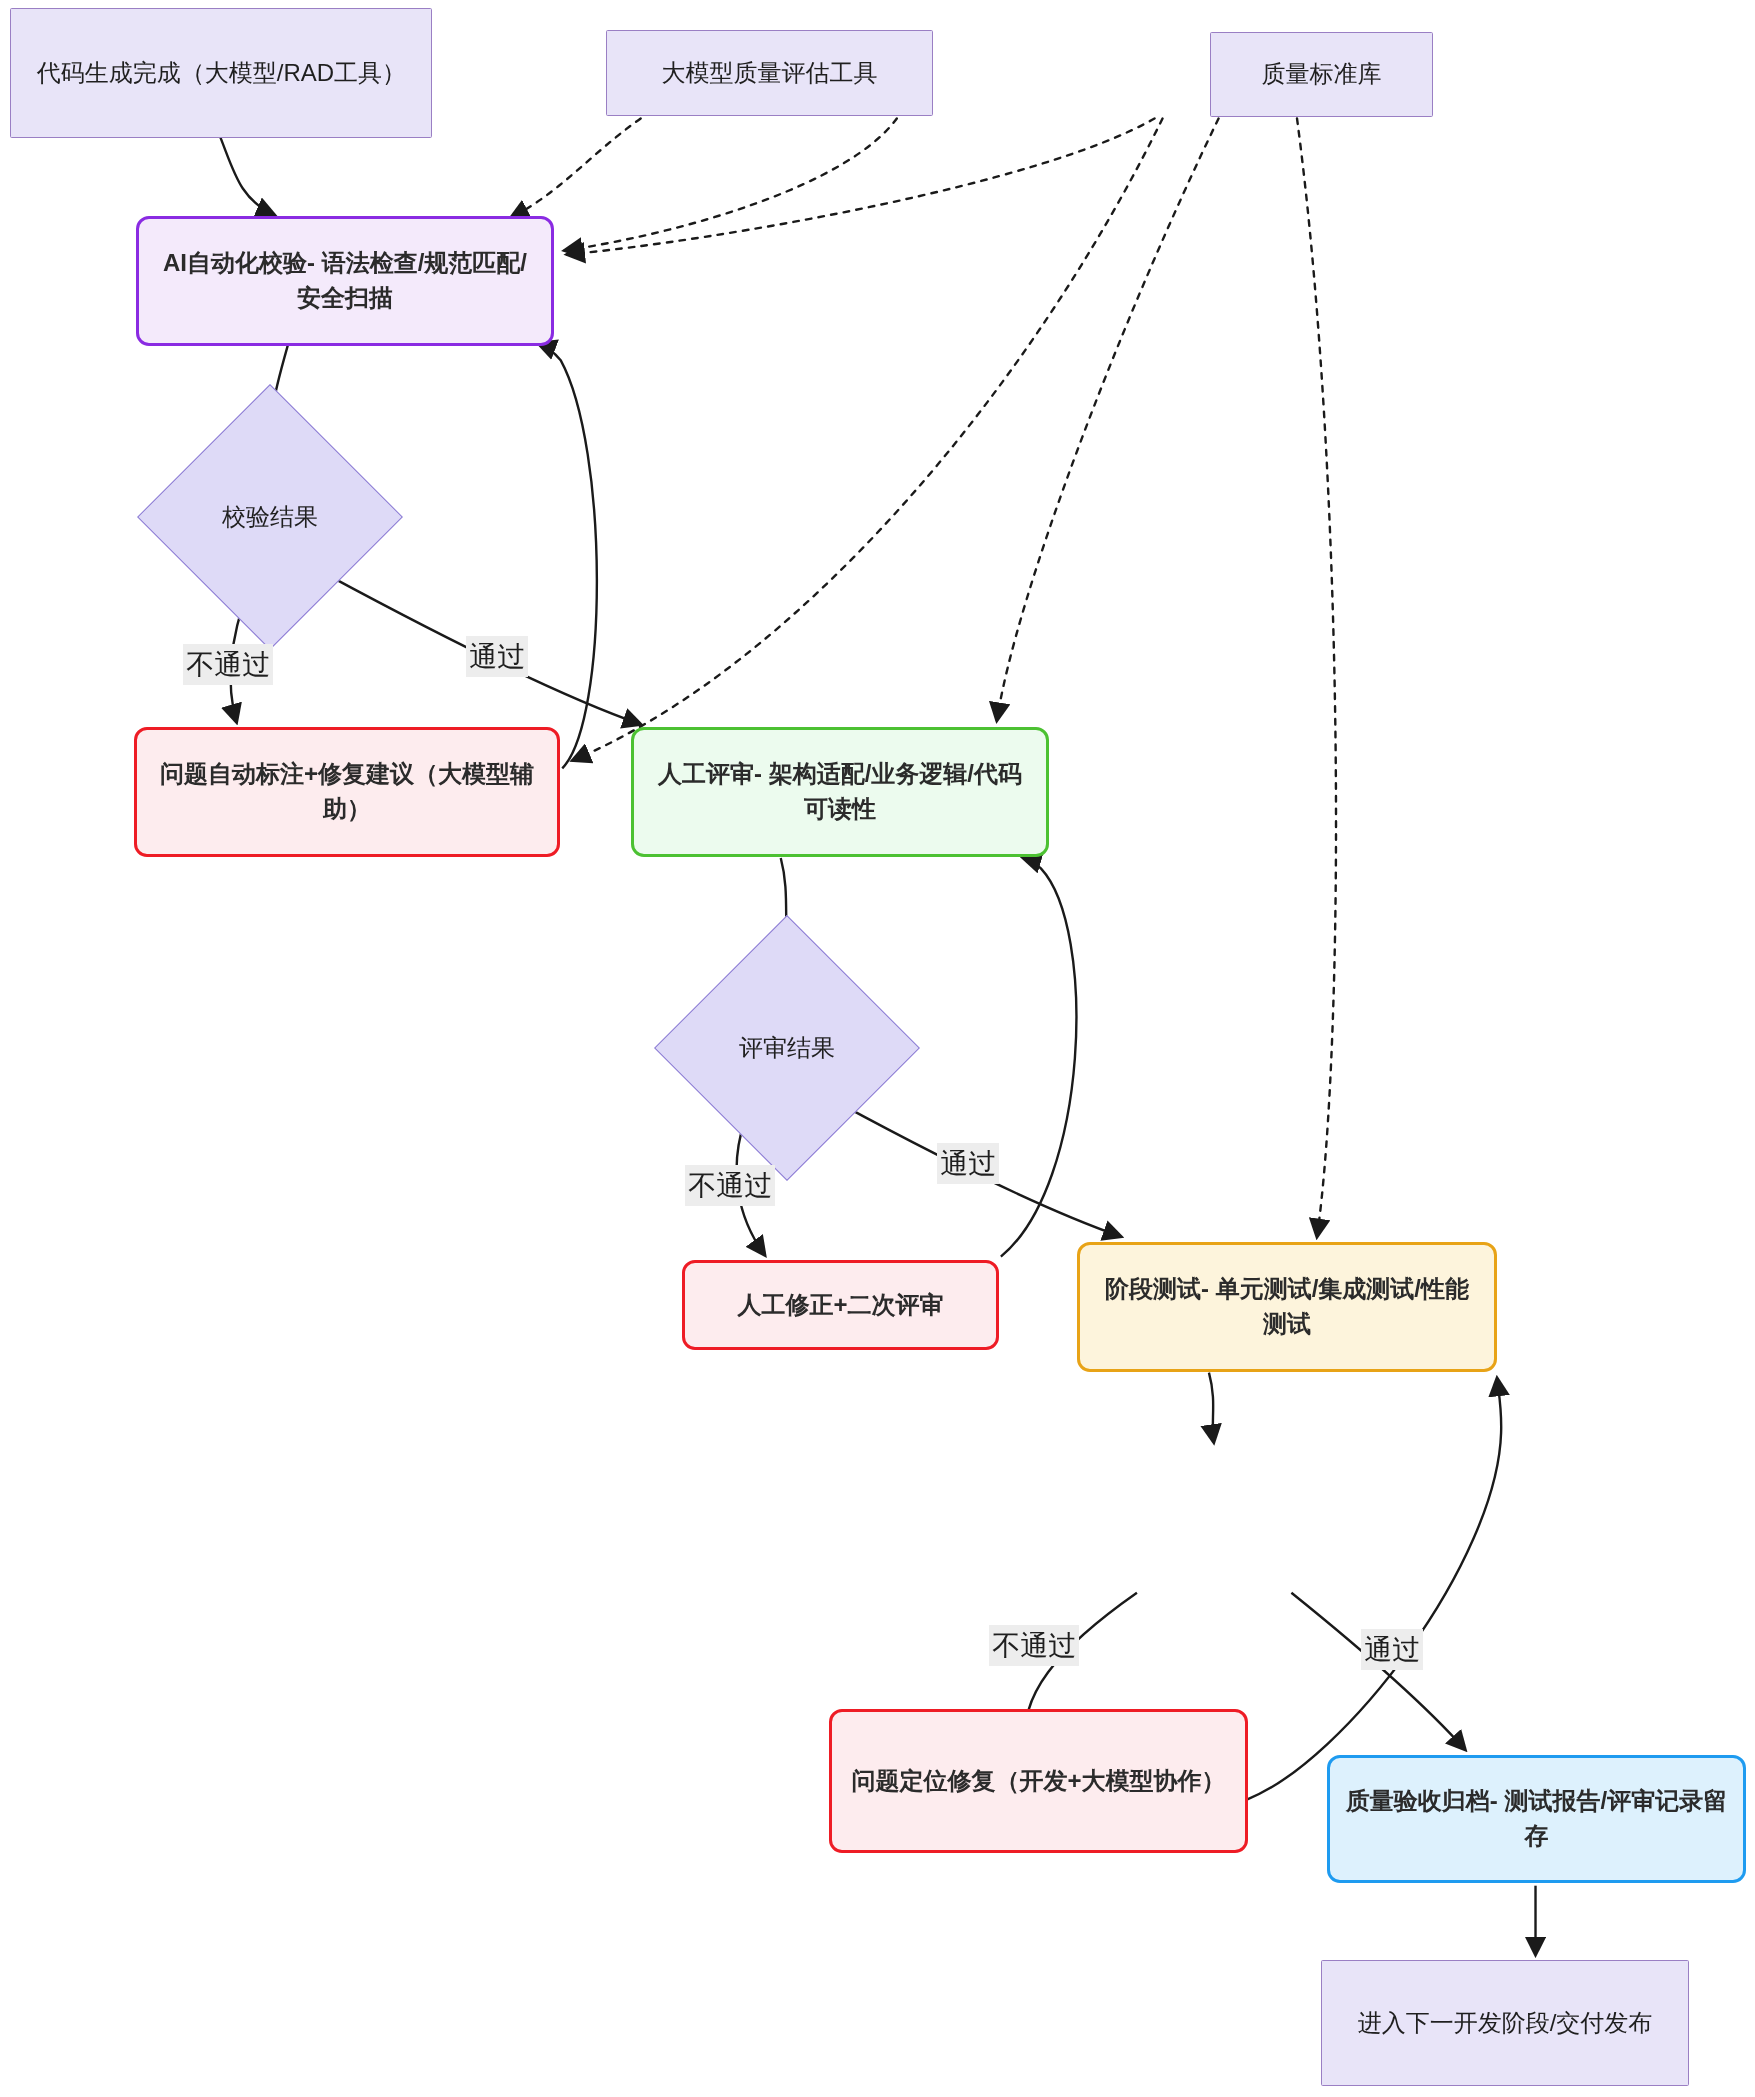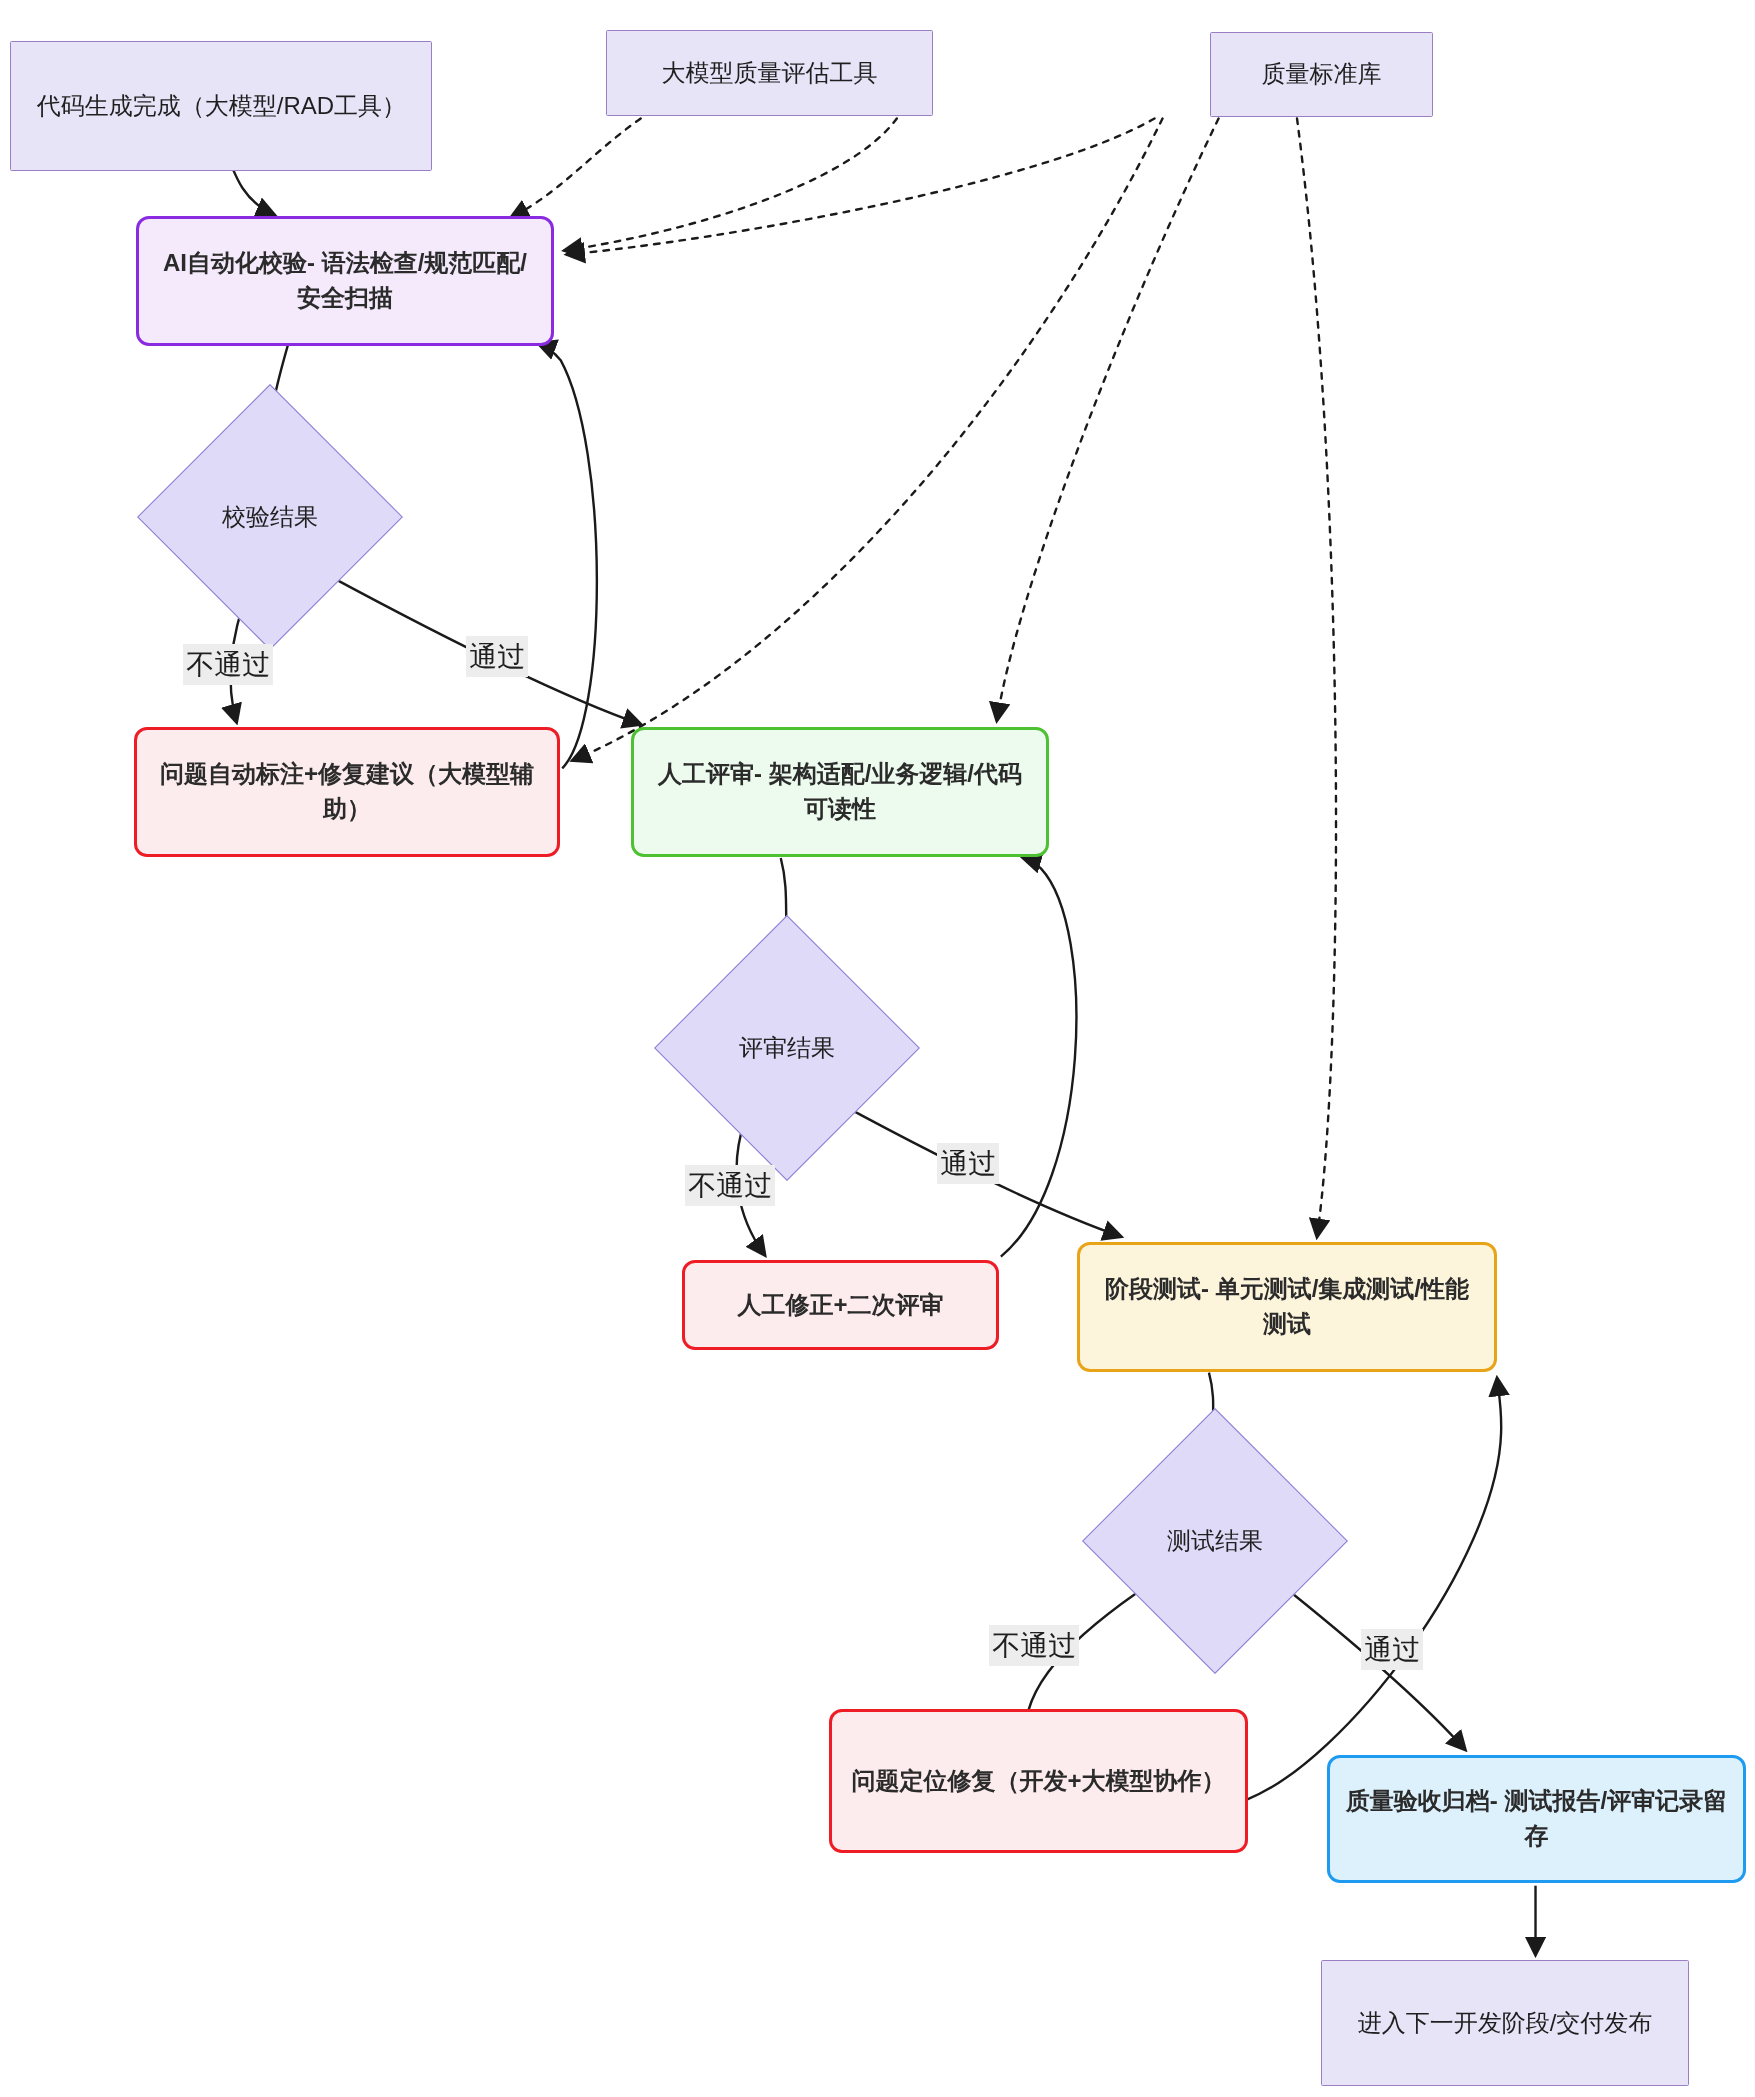--- a/index.html
+++ b/index.html
@@ -77,21 +77,21 @@
       <path d="M1442,148 C1300,230 900,300 708,318"></path>
 
       <path d="M1452,148 C1290,480 1000,830 715,950"></path>
 
       <path d="M1522,148 C1400,400 1270,740 1245,900"></path>
 
       <path d="M1620,148 C1680,600 1680,1300 1645,1545"></path>
     </g>
   </svg>
 
-  <div class="node rect" style="left:10.4px;top:8px;width:422px;height:130px;margin-top:33px;">
+  <div class="node rect" style="left:10.4px;top:8px;width:422px;height:130px;">
     <span class="txt">代码生成完成（大模型/RAD工具）</span>
   </div>
 
   <div class="node rect" style="left:606px;top:30px;width:327px;height:86px;">
     <span class="txt">大模型质量评估工具</span>
   </div>
 
   <div class="node rect" style="left:1210px;top:32px;width:223px;height:85px;">
     <span class="txt">质量标准库</span>
   </div>
@@ -119,24 +119,20 @@
   </div>
 
   <div class="node round n-red" style="left:682px;top:1260px;width:317px;height:90px;">
     <span class="txt">人工修正+二次评审</span>
   </div>
 
   <div class="node round n-orange" style="left:1077px;top:1242px;width:420px;height:130px;">
     <span class="txt">阶段测试- 单元测试/集成测试/性能测试</span>
   </div>
 
-  <div class="diamond" style="left:1121px;top:1447px;width:188px;height:188px;">
-    <div class="dshape"></div>
-    <div class="dlabel">测试结果</div>
-  </div>
 
   <div class="node round n-red" style="left:829px;top:1709px;width:419px;height:144px;">
     <span class="txt">问题定位修复（开发+大模型协作）</span>
   </div>
 
   <div class="node round n-blue" style="left:1327px;top:1755px;width:419px;height:128px;">
     <span class="txt">质量验收归档- 测试报告/评审记录留存</span>
   </div>
 
   <div class="node rect" style="left:1321px;top:1960px;width:368px;height:126px;">

